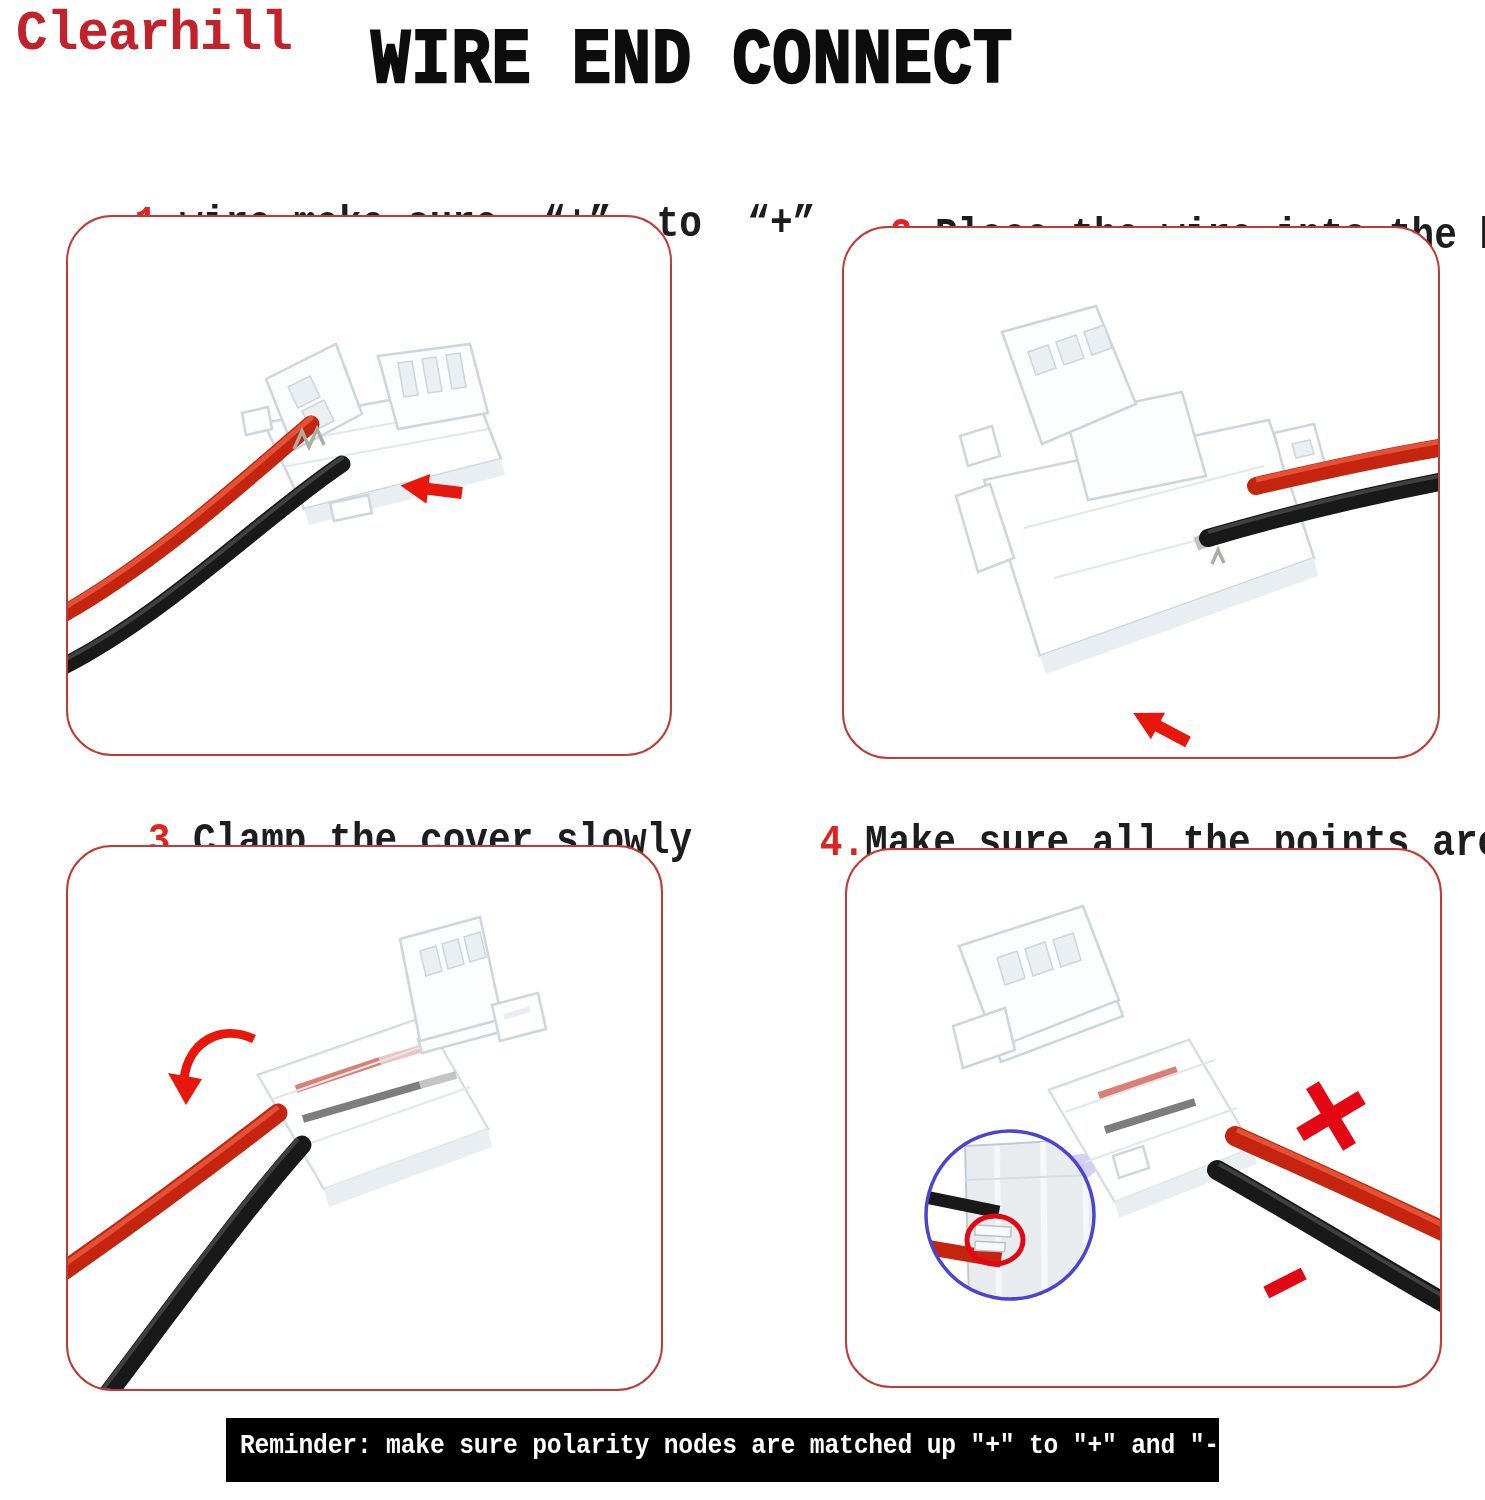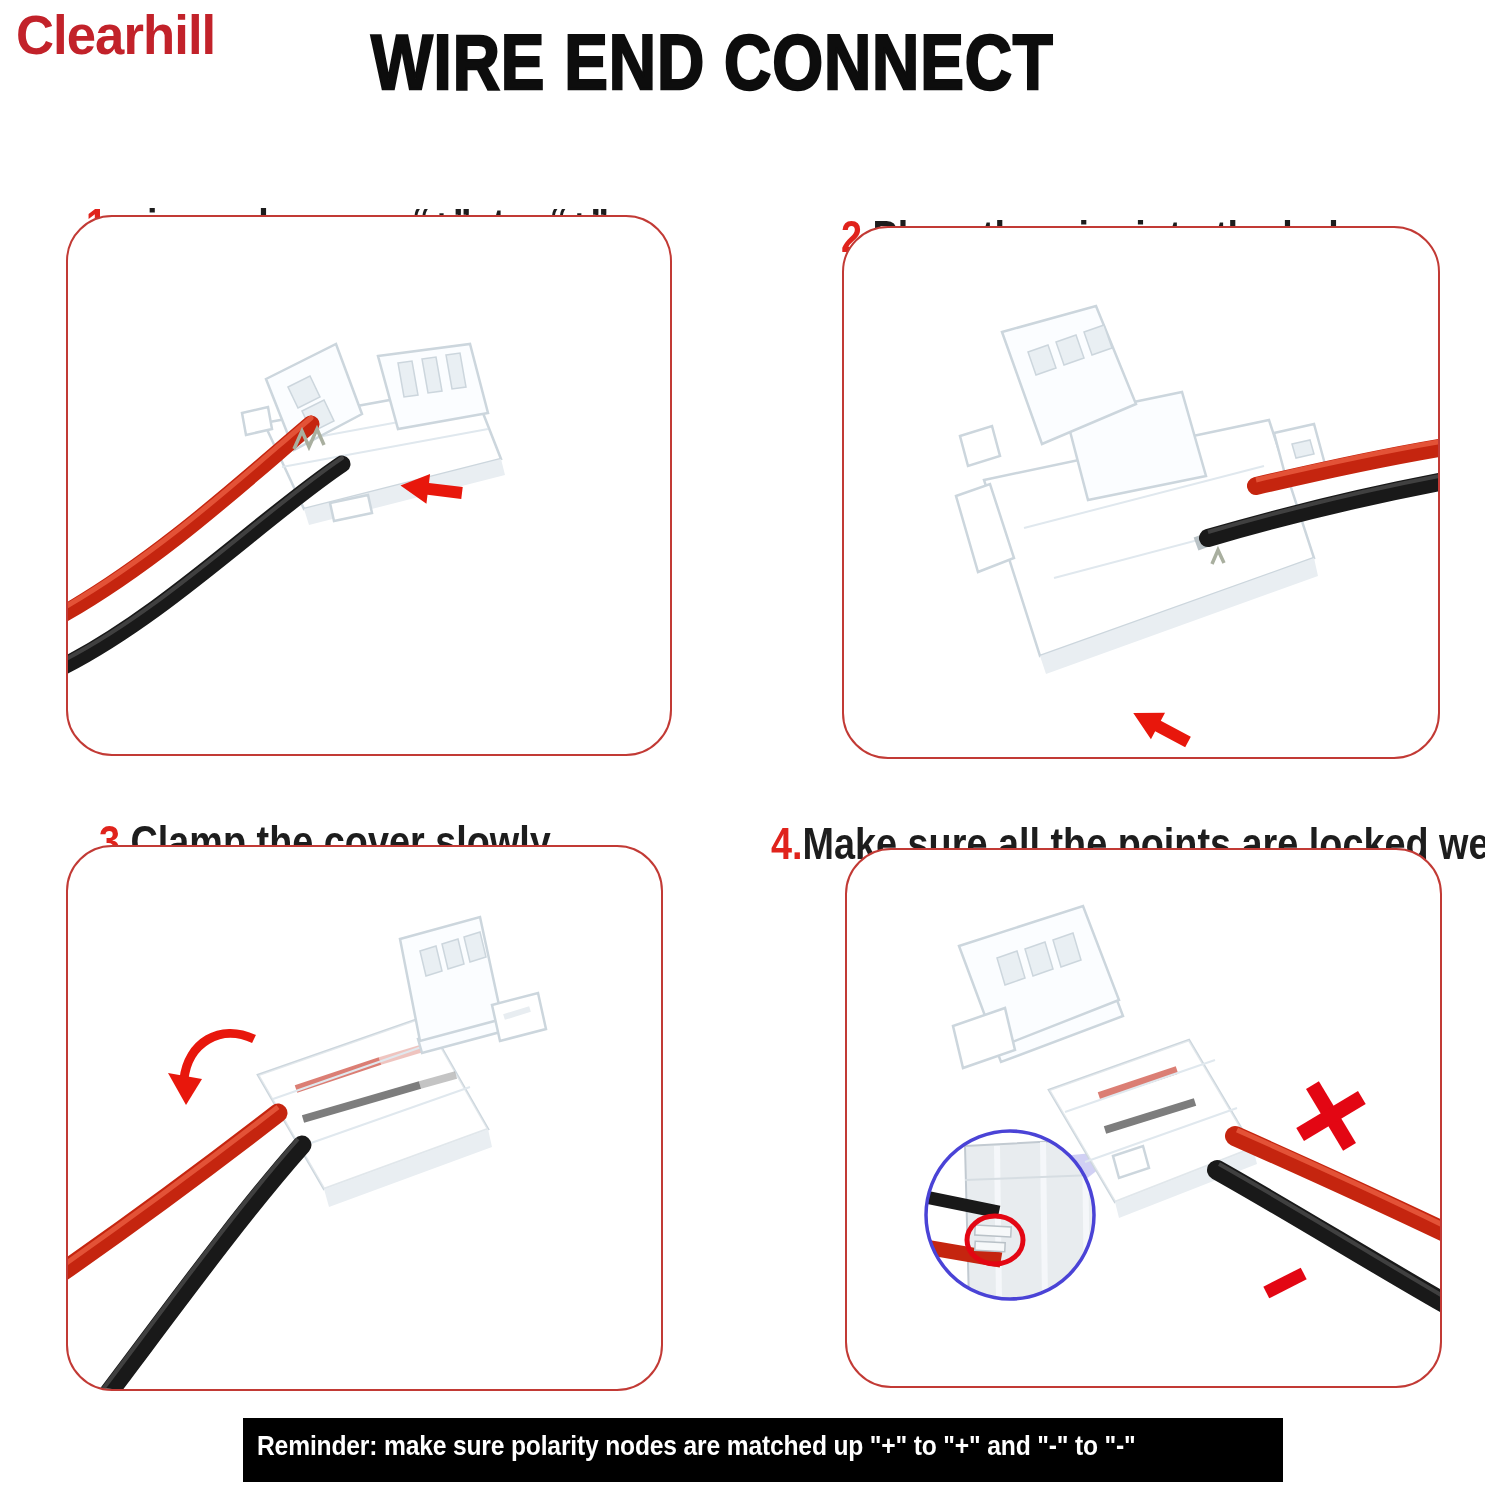--- a/index.html
+++ b/index.html
@@ -1,18 +1,18 @@
 <!DOCTYPE html>
 <html><head>
 <meta charset="utf-8">
 <style>
   html,body{margin:0;padding:0;background:#ffffff;}
   .canvas{
     position:relative;width:1485px;height:1500px;background:#ffffff;overflow:hidden;
-    font-family:Liberation Sans, sans-serif;
+    font-family:Liberation Mono, monospace;
   }
   .brand{
     position:absolute;left:16px;top:2px;font-size:56px;font-weight:600;color:#c2222a;
     transform:scaleX(0.94);transform-origin:left top;letter-spacing:-1px;
   }
   .page-title{
     position:absolute;left:371px;top:18px;font-size:77px;font-weight:700;color:#0d0d0d;
     -webkit-text-stroke:2.4px #0d0d0d;letter-spacing:1px;
     transform:scaleX(0.85);transform-origin:left top;white-space:pre;
   }
@@ -24,21 +24,21 @@
   .step-text{color:#1d1d1d;white-space:pre;}
   .figure{
     position:absolute;border:2px solid #c23a35;border-radius:46px;overflow:hidden;background:#fff;
   }
   .figure svg{position:absolute;left:0;top:0;width:100%;height:100%;}
   .fig1{left:66px;top:215px;width:602px;height:537px;}
   .fig2{left:842px;top:226px;width:594px;height:529px;}
   .fig3{left:66px;top:845px;width:593px;height:542px;}
   .fig4{left:845px;top:848px;width:593px;height:536px;}
   .reminder-bar{
-    position:absolute;left:243px;top:1418px;width:993px;height:64px;background:#000000;padding-left:47px;
+    position:absolute;left:226px;top:1418px;width:993px;height:64px;background:#000000;
   }
   .reminder-text{
     position:absolute;left:14px;top:12px;font-size:28px;font-weight:700;color:#ffffff;
     transform:scaleX(0.88);transform-origin:left top;white-space:pre;letter-spacing:-0.2px;
   }
   .plastic{fill:#ffffff;stroke:#ccd6dd;stroke-width:2.5;}
   .plastic-light{fill:#fbfdff;stroke:#ccd6dd;stroke-width:2.5;}
   .slot{fill:#e9eff3;stroke:#ccd6dd;stroke-width:1.5;}
   .facet{stroke:#e0e8ee;stroke-width:2;fill:none;}
   .depth{fill:#e9eef2;stroke:none;}

